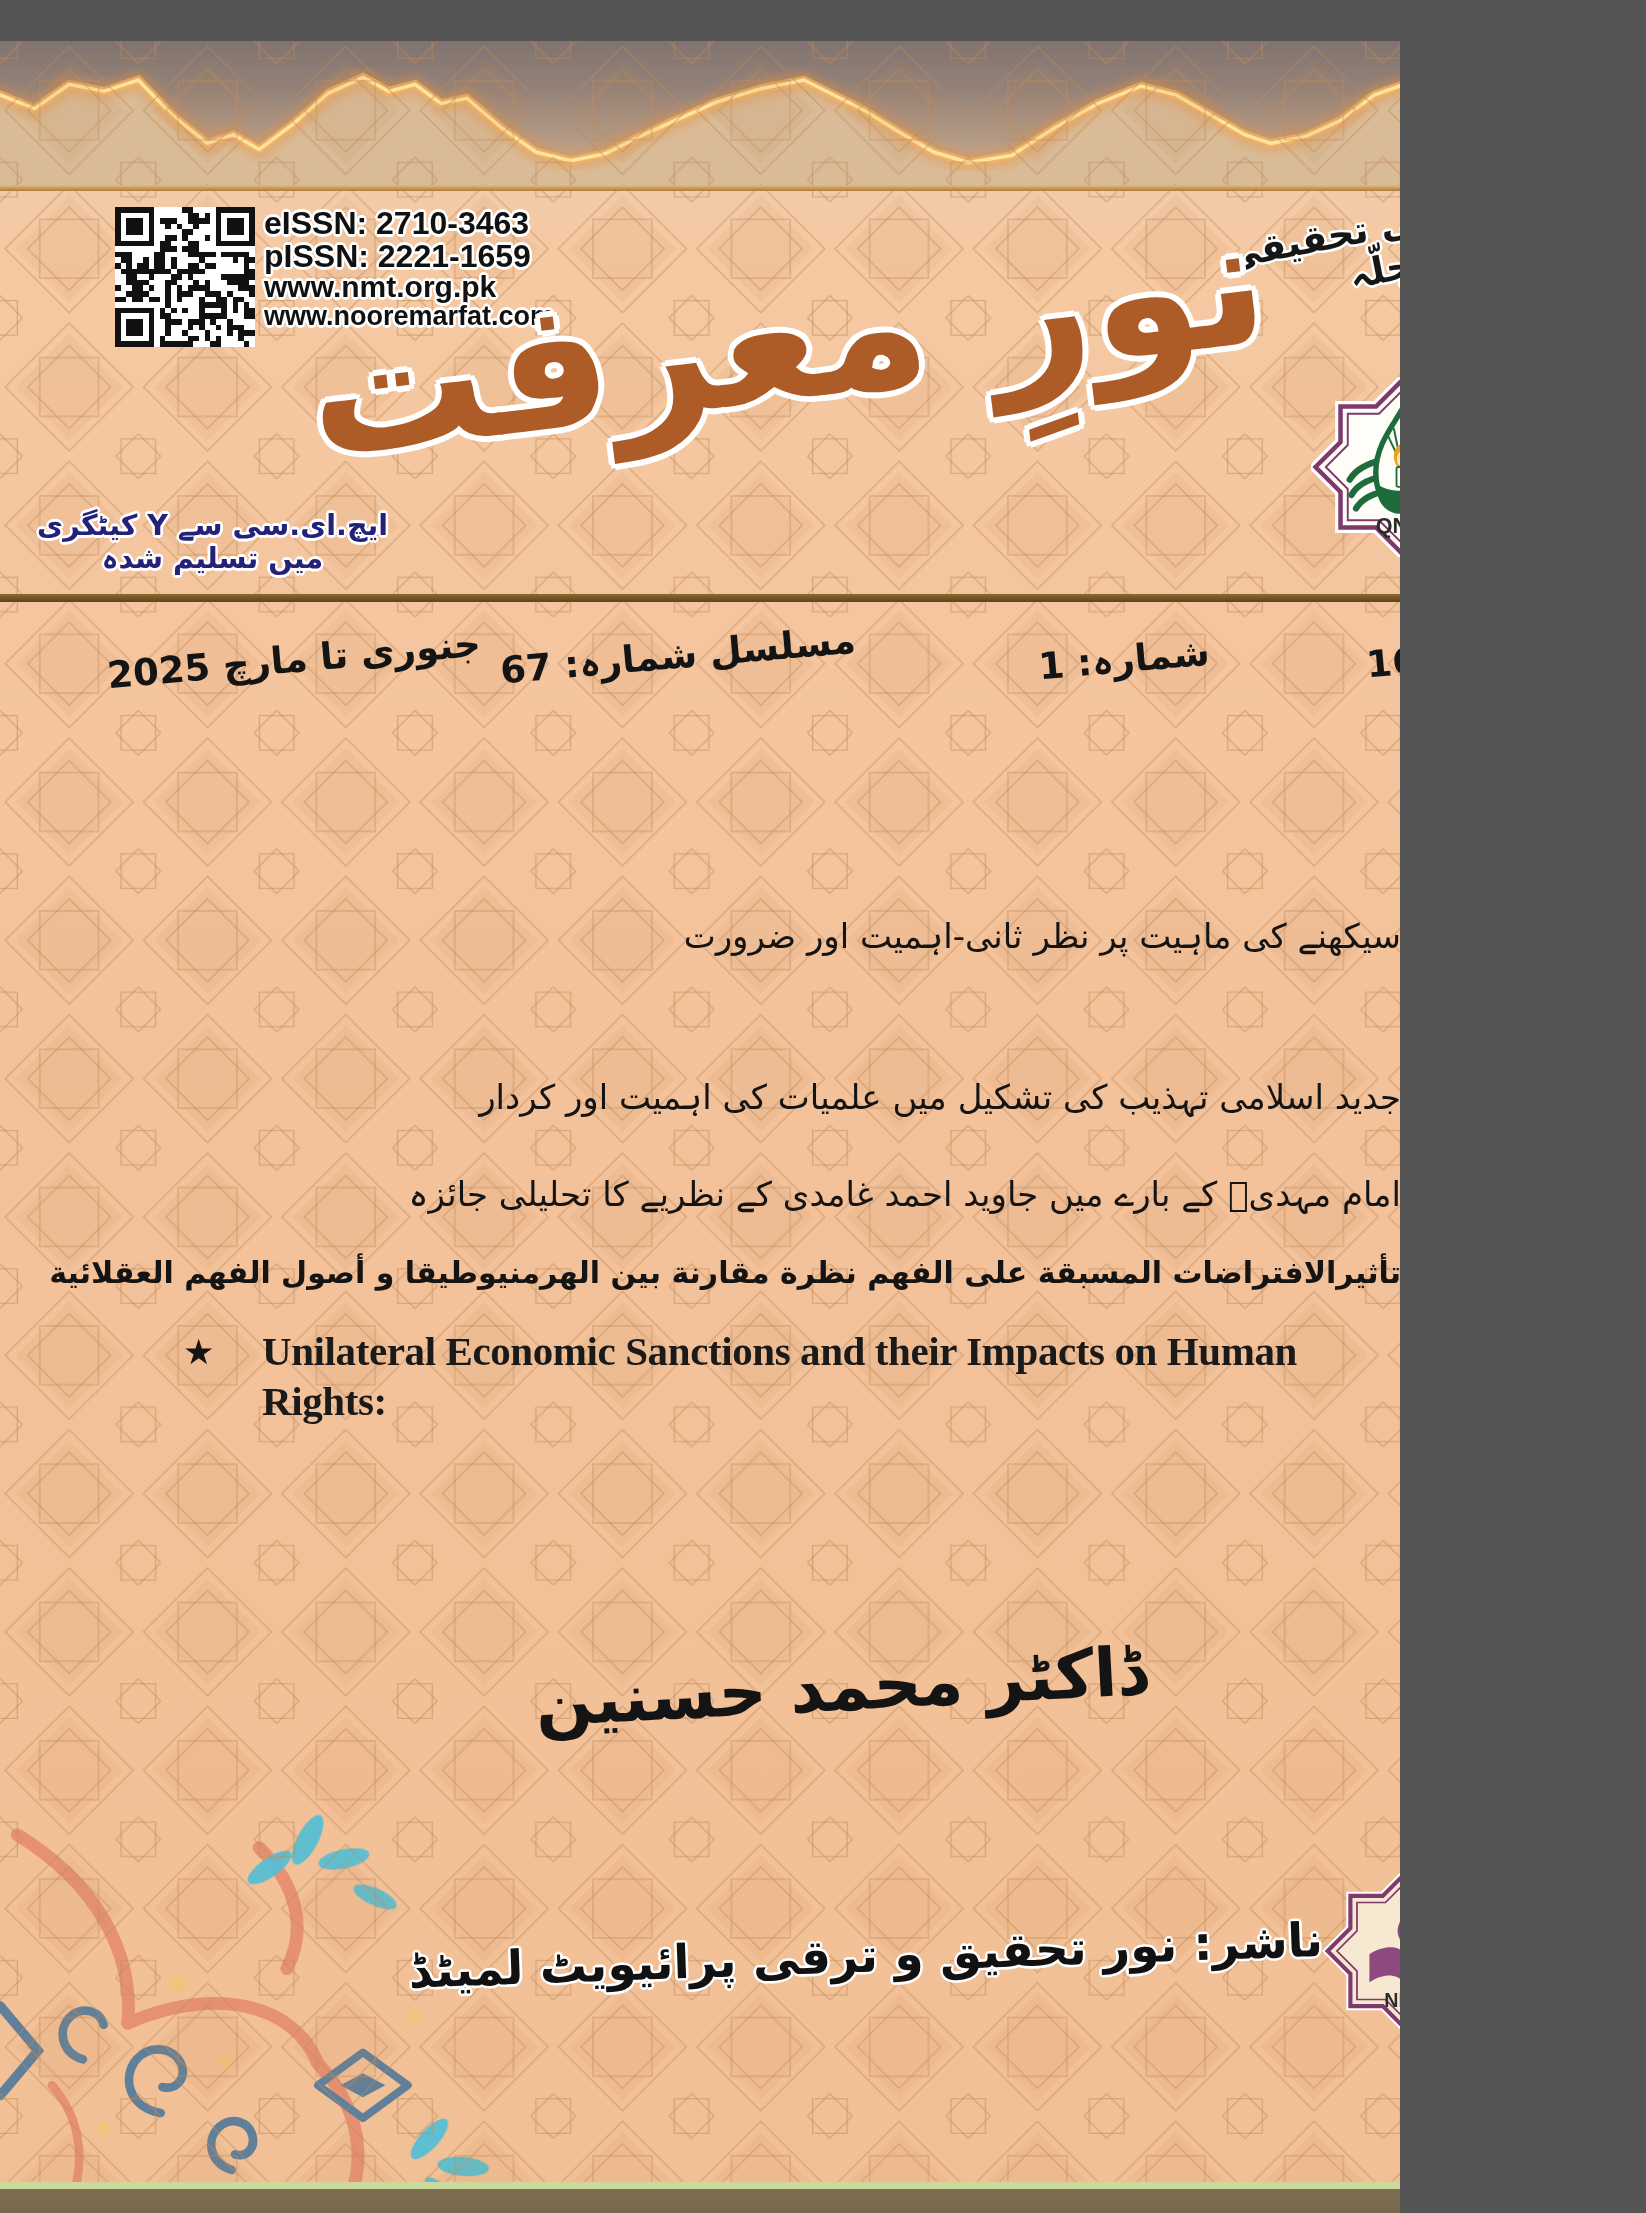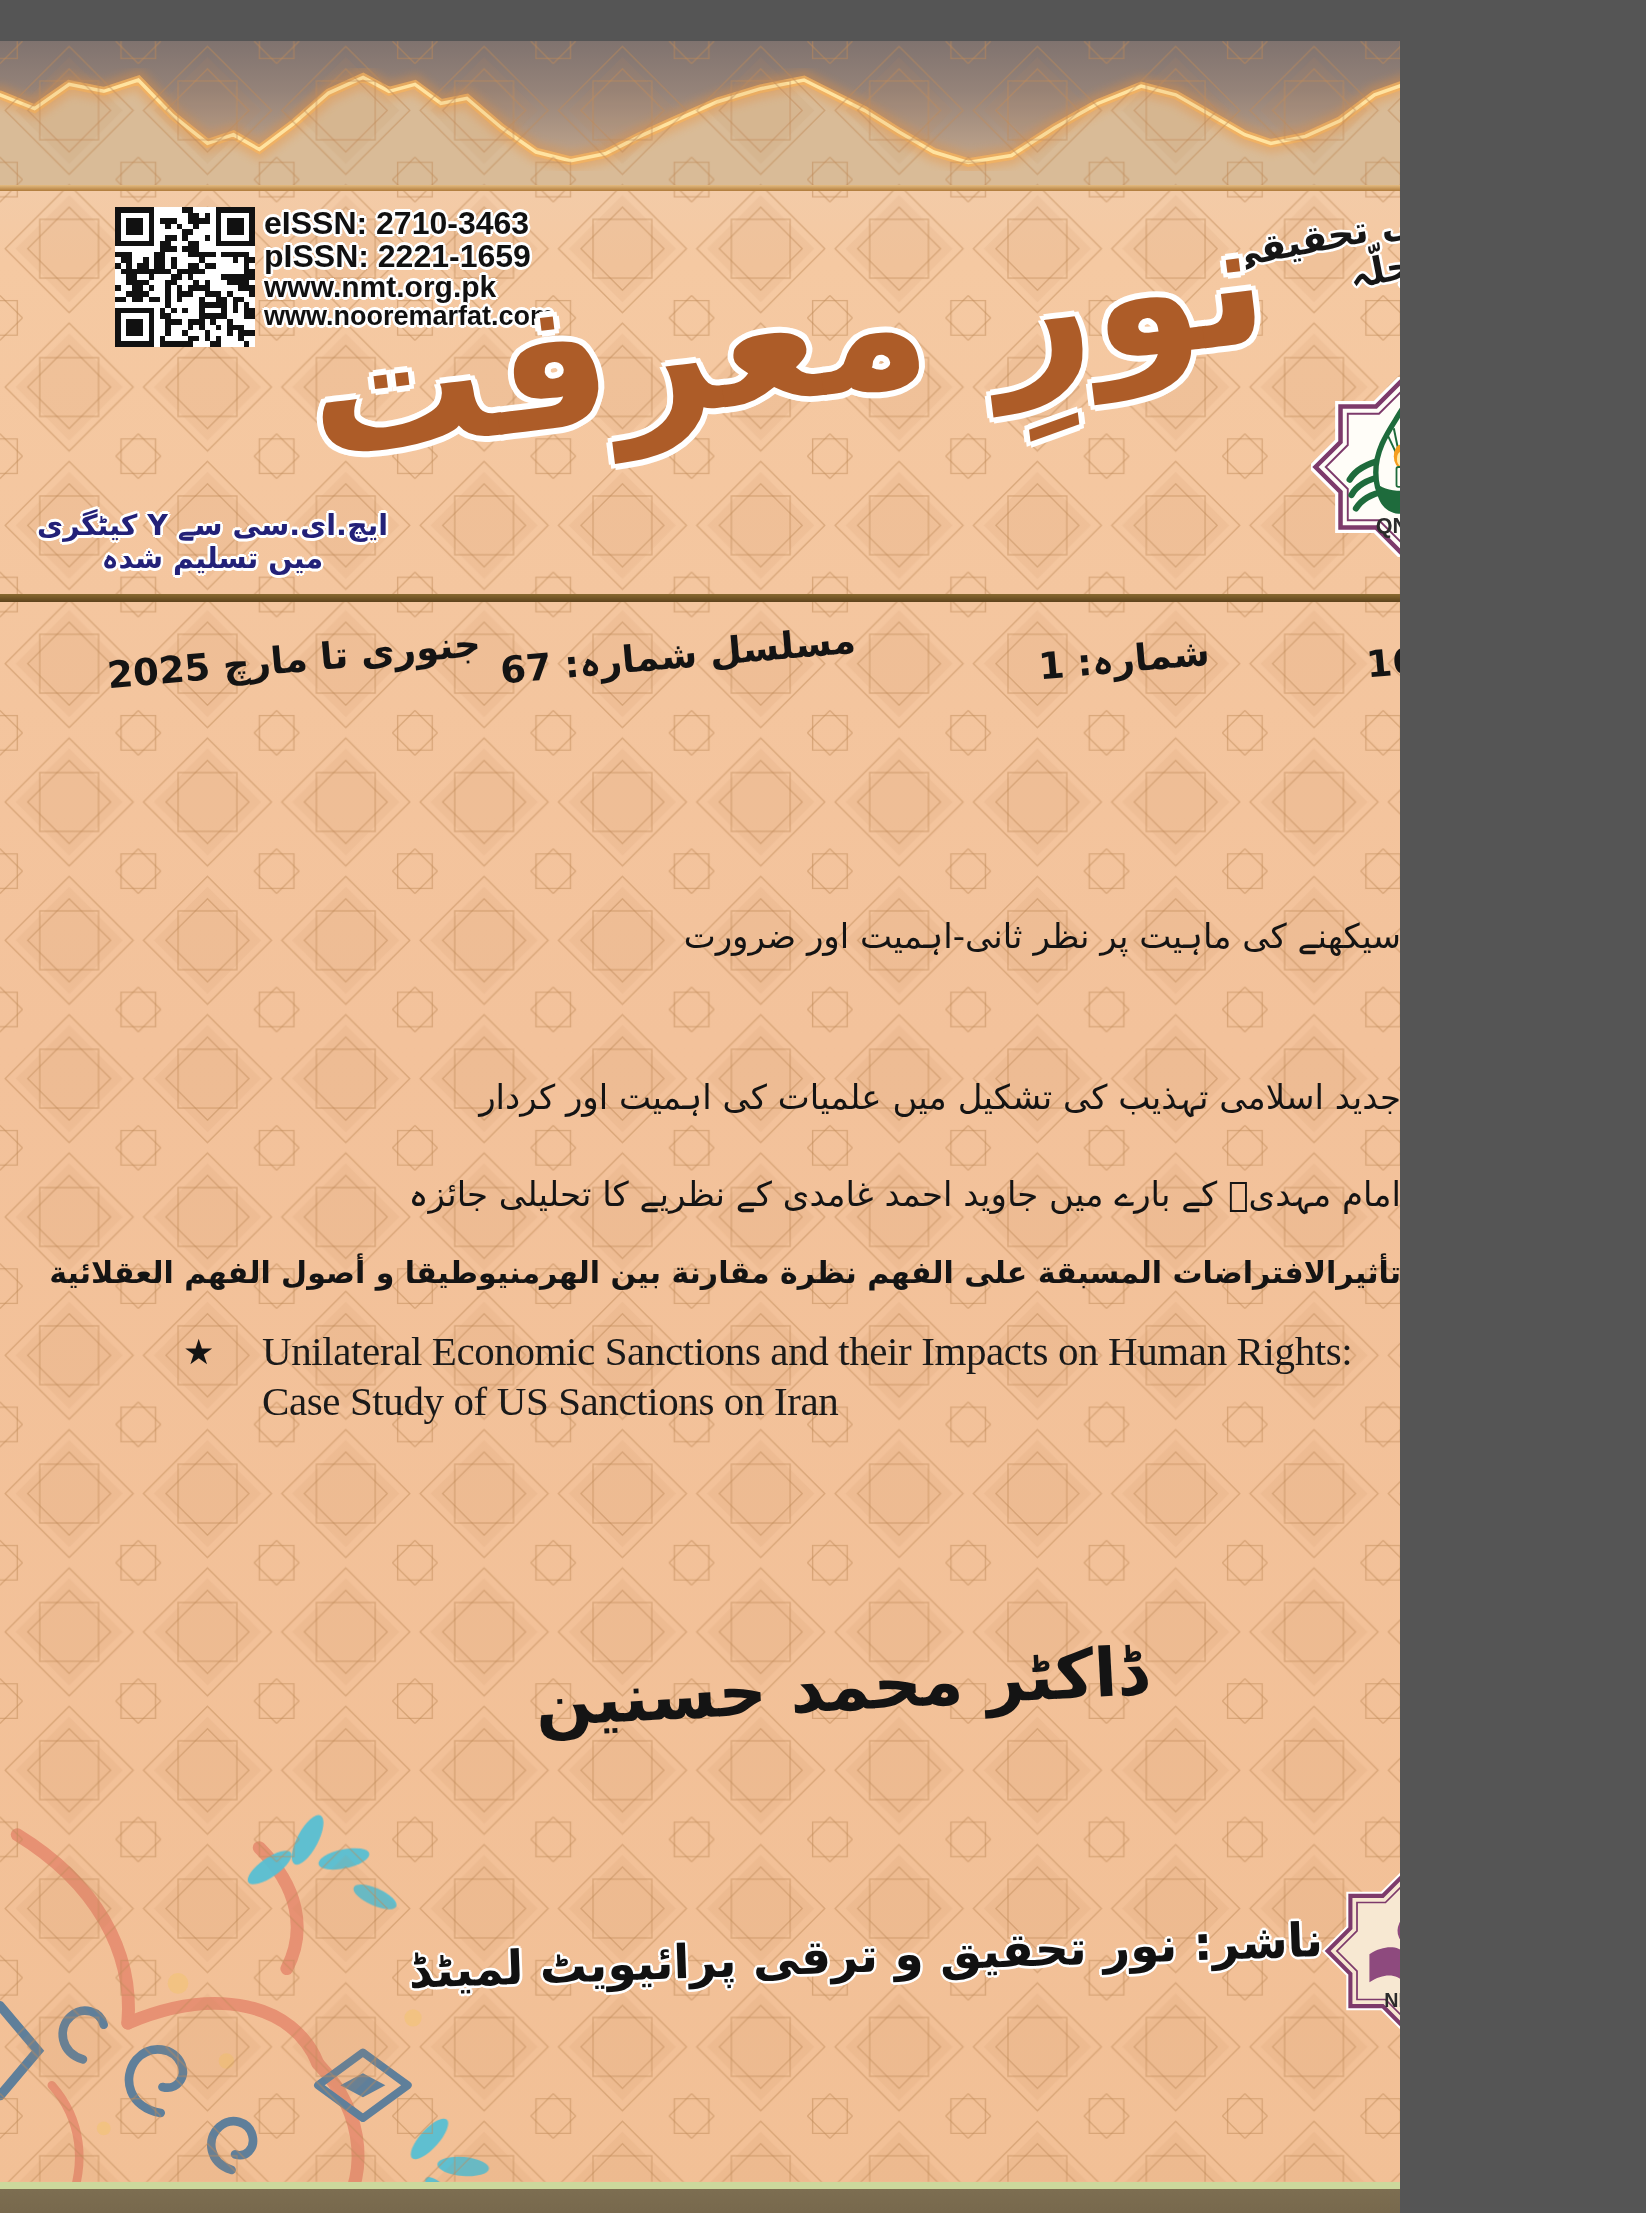--- a/index.html
+++ b/index.html
@@ -44,21 +44,21 @@
         transform:rotate(-5deg);white-space:nowrap;}
   .f-volume{left:1323px;top:597px;width:216px;}
   .f-issue{left:1020px;top:597px;width:208px;}
   .f-serial{left:545px;top:591px;width:311px;}
   .f-period{left:95px;top:597px;width:398px;}
 
   .star{z-index:5;font-size:38px;color:#141414;line-height:1;}
   .art-text{z-index:5;font-size:34px;color:#141414;text-align:right;white-space:nowrap;
         left:130px;width:1271px;}
   .art-arabic{font-size:30px;font-weight:bold;}
-  .art-english{left:262px;top:1285px;width:1150px;z-index:5;color:#1a1a1a;font-weight:normal;
+  .art-english{left:262px;top:1285px;width:1150px;z-index:5;color:#1a1a1a;font-weight:bold;
         font-family:"Liberation Serif",serif;font-size:41px;line-height:1.22;letter-spacing:-0.4px;}
 
   .editor-label{left:616px;top:1529px;width:450px;z-index:5;font-size:40px;font-weight:bold;
         color:#141414;text-align:center;}
   .editor-name{left:521px;top:1607px;width:640px;z-index:5;font-size:67px;font-weight:bold;
         color:#141414;text-align:center;transform:rotate(-3deg);white-space:nowrap;}
 
   .publisher{left:683px;top:1882px;width:640px;z-index:5;font-size:47px;font-weight:bold;
         color:#111;text-align:center;white-space:nowrap;transform:rotate(-2deg);}
   .nrd-logo{left:1321px;top:1828px;width:169px;height:164px;z-index:5;}
@@ -393,21 +393,20 @@
 
   <div class="abs star" style="left:1418px;top:1140px;">★</div>
   <div class="abs art-text urdu" style="top:1133px;">امام مہدیؑ کے بارے میں جاوید احمد غامدی کے نظریے کا تحلیلی جائزہ</div>
 
   <div class="abs star" style="left:1418px;top:1218px;">★</div>
   <div class="abs art-text urdu art-arabic" style="top:1214px;left:104px;width:1297px;">تأثیرالافتراضات المسبقة علی الفهم نظرة مقارنة بين الهرمنيوطيقا و أصول الفهم العقلائية</div>
 
   <div class="abs star" style="left:183px;top:1294px;font-size:35px;">★</div>
   <div class="abs art-english">
     <div>Unilateral Economic Sanctions and their Impacts on Human Rights:</div>
-    <div>Case Study of US Sanctions on Iran</div>
   </div>
 
   <div class="abs editor-name urdu">ڈاکٹر محمد حسنین</div>
 
   <div class="abs publisher urdu halo">ناشر: نور تحقیق و ترقی پرائیویٹ لمیٹڈ</div>
 
   <svg class="abs nrd-logo" viewBox="0 0 200 200">
     <polygon points="195,100 167.2,127.8 167.2,167.2 127.8,167.2 100,195 72.2,167.2 32.8,167.2 32.8,127.8 5,100 32.8,72.2 32.8,32.8 72.2,32.8 100,5 127.8,32.8 167.2,32.8 167.2,72.2" fill="#f7e8d2" stroke="#ffffff" stroke-width="10"></polygon>
     <polygon points="195,100 167.2,127.8 167.2,167.2 127.8,167.2 100,195 72.2,167.2 32.8,167.2 32.8,127.8 5,100 32.8,72.2 32.8,32.8 72.2,32.8 100,5 127.8,32.8 167.2,32.8 167.2,72.2" fill="#f7e8d2" stroke="#7d3a6b" stroke-width="5"></polygon>
     <polygon points="195,100 167.2,127.8 167.2,167.2 127.8,167.2 100,195 72.2,167.2 32.8,167.2 32.8,127.8 5,100 32.8,72.2 32.8,32.8 72.2,32.8 100,5 127.8,32.8 167.2,32.8 167.2,72.2" fill="none" stroke="#7d3a6b" stroke-width="2.4" transform="translate(100,100) scale(0.88) translate(-100,-100)"></polygon>

